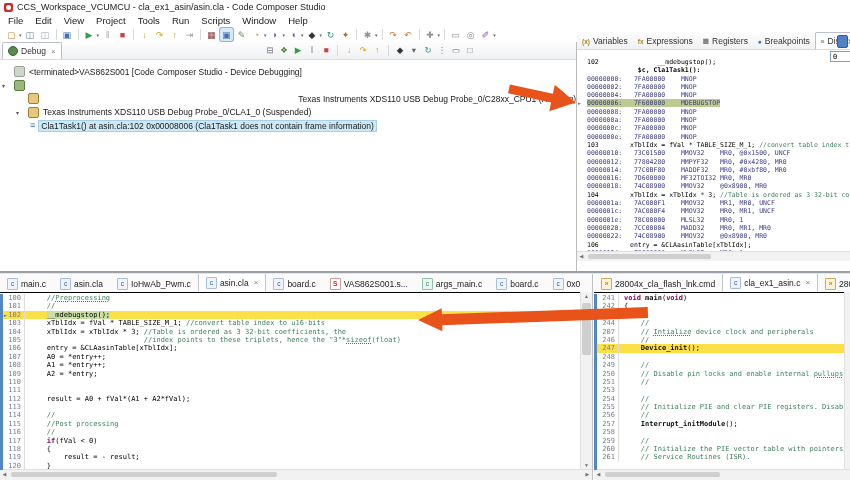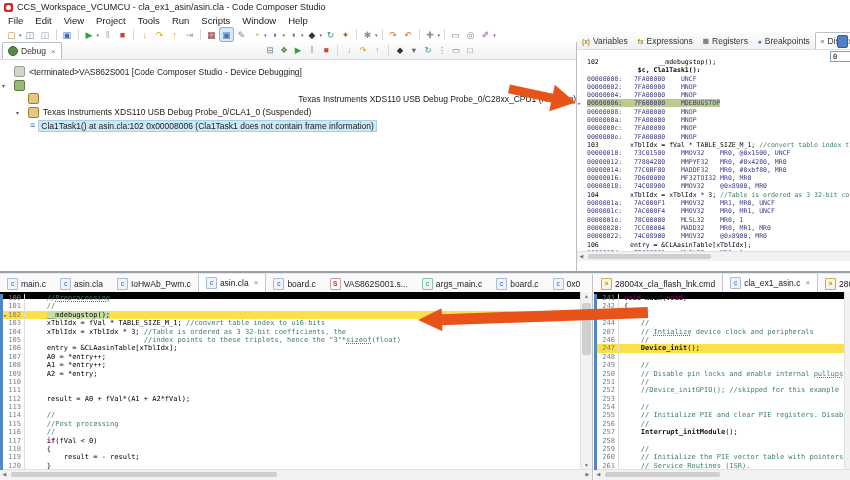--- a/index.html
+++ b/index.html
@@ -51,21 +51,21 @@
   .dis-src{color:#000;}
   .dis-cm{color:#3f7f5f;}
   .dis-lbl{color:#000;font-weight:bold;}
   #dis-hscroll{position:absolute;left:0;right:0;bottom:0;height:9px;background:#f2f2f2;border-top:1px solid #e0e0e0;}
   
   #sash{position:absolute;left:0;top:271px;width:850px;height:2px;background:#9aa0a6;border-bottom:1px solid #e6e6e6;}
   
   .editor{position:absolute;top:274px;height:206px;background:#fff;}
   #editor-left{left:0;width:592px;border-right:1px solid #c0c0c0;}
   #editor-right{left:594px;width:256px;}
-  .etabs{height:18px;display:flex;align-items:flex-end;background:#fafafa;border-bottom:7px solid #000000;white-space:nowrap;overflow:hidden;}
+  .etabs{height:18px;display:flex;align-items:flex-end;background:#fafafa;border-bottom:1px solid #000000;white-space:nowrap;overflow:hidden;}
   .etab{display:inline-flex;align-items:center;gap:3px;height:17px;padding:0 7px;font-size:8.5px;color:#222;flex:none;}
   .etab.active{background:#fff;border:1px solid #c0c6d2;border-bottom:1px solid #fff;border-radius:2px 2px 0 0;}
   .fic{width:9px;height:10px;font-size:6.5px;display:flex;align-items:center;justify-content:center;border-radius:1px;flex:none;}
   .fic-c{background:#eef3fc;border:1px solid #a9bdd9;color:#2a5db0;}
   .fic-s{background:#fff;border:1px solid #d0a0a0;color:#c03030;font-weight:bold;}
   .fic-cmd{background:#fdf4d7;border:1px solid #c9ae57;color:#7c651f;}
   .fic-c2{background:#e9f6f0;border:1px solid #8fc0ad;color:#1f8a6f;}
   .ecode{position:absolute;left:0;top:18px;bottom:10px;overflow:hidden;padding-top:2px;}
   #el-code{right:11px;} #er-code{right:5px;}
   .chbar{position:absolute;left:0;top:20px;bottom:10px;width:3px;background:#5187c6;z-index:3;}
@@ -234,21 +234,21 @@
             <span class="vtico" style="color: rgb(107, 114, 128);">≡</span>
             <span>Disassembly</span>
           </div>
         </div>
       <span class="panel-menu-ico"></span>
     </div>
     <input id="dis-addr" value="0" style="">
     <div id="dis-content">
         <div class="dis-row"><span class="dis-src">102               __mdebugstop();</span></div>
         <div class="dis-row"><span class="dis-lbl">             $c, Cla1Task1():</span></div>
-        <div class="dis-row"><span class="dis-ins">00000000:   7FA00000    UNCF      </span></div>
+        <div class="dis-row"><span class="dis-ins">00000000:   7FA00000    MNOP      </span></div>
         <div class="dis-row"><span class="dis-ins">00000002:   7FA00000    MNOP      </span></div>
         <div class="dis-row"><span class="dis-ins">00000004:   7FA00000    MNOP      </span></div>
         <div class="dis-row cur"><span class="dis-mark">►</span><span class="dis-ins curbg">00000006:   7F600000    MDEBUGSTOP</span></div>
         <div class="dis-row"><span class="dis-ins">00000008:   7FA00000    MNOP      </span></div>
         <div class="dis-row"><span class="dis-ins">0000000a:   7FA00000    MNOP      </span></div>
         <div class="dis-row"><span class="dis-ins">0000000c:   7FA00000    MNOP      </span></div>
         <div class="dis-row"><span class="dis-ins">0000000e:   7FA00000    MNOP      </span></div>
         <div class="dis-row"><span class="dis-src">103        xTblIdx = fVal * TABLE_SIZE_M_1; </span><span class="dis-cm">//convert table index t</span></div>
         <div class="dis-row"><span class="dis-ins">00000010:   73C01500    MMOV32    MR0, @0x1500, UNCF</span></div>
         <div class="dis-row"><span class="dis-ins">00000012:   77804280    MMPYF32   MR0, #0x4280, MR0</span></div>
@@ -468,24 +468,20 @@
         </div>
         <div class="code-line">
           <span class="lnum">250</span>
           <span class="lc"><span class="tm">    // Disable pin locks and enable internal </span><span class="tm tu">pullups</span><span class="tm">.</span></span>
         </div>
         <div class="code-line">
           <span class="lnum">251</span>
           <span class="lc"><span class="tm">    //</span></span>
         </div>
         <div class="code-line">
-          <span class="lnum">252</span>
-          <span class="lc"><span class="tm">    //Device_initGPIO(); //skipped for this example</span></span>
-        </div>
-        <div class="code-line">
           <span class="lnum">253</span>
           <span class="lc"></span>
         </div>
         <div class="code-line">
           <span class="lnum">254</span>
           <span class="lc"><span class="tm">    //</span></span>
         </div>
         <div class="code-line">
           <span class="lnum">255</span>
           <span class="lc"><span class="tm">    // Initialize PIE and clear PIE registers. Disables C</span></span>

